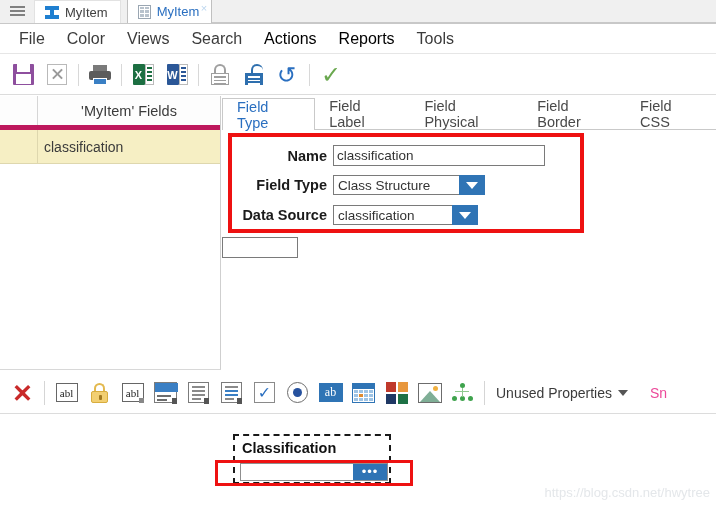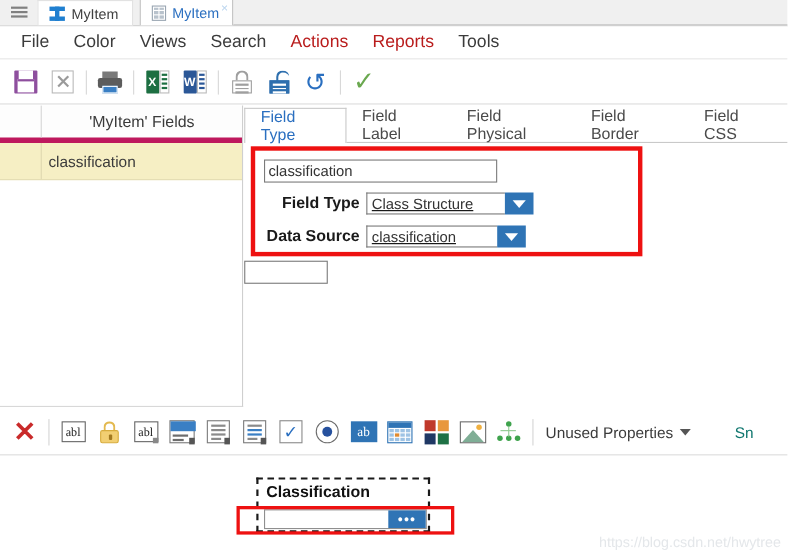--- a/index.html
+++ b/index.html
@@ -58,21 +58,21 @@
               gap:1px; padding:1px; }
   .ico-grid span { background:#b8c2cc; }
 
   
   .menubar {
     position:absolute; left:0; top:24px; width:716px; height:30px;
     background:#ffffff; display:flex; align-items:center; padding-left:8px;
     border-bottom:1px solid #e6e6e6;
   }
   .menuitem { font-size:16px; color:#3b3b3b; padding:0 11px; line-height:28px; }
-  .menuitem.disabled { color:#b91c1c; }
+  .menuitem.disabled { color:#000000; }
 
   
   .toolbar {
     position:absolute; left:0; top:55px; width:716px; height:40px;
     background:#fff; display:flex; align-items:center; padding-left:6px;
     border-bottom:1px solid #dcdcdc;
   }
   .tbtn { width:34px; height:34px; display:flex; align-items:center; justify-content:center; }
   .tsep { width:1px; height:22px; background:#d8d8d8; margin:0 4px; }
 
@@ -148,21 +148,21 @@
   .redbox {
     position:absolute; left:6px; top:2px; width:356px; height:100px;
     border:4px solid #ee1111;
   }
   .frow { position:absolute; display:flex; align-items:center; }
   .flabel { font-size:14.5px; color:#1a1a1a; font-weight:bold; text-align:right; }
   .finput {
     height:21px; background:#fff; border:1px solid #7a7a7a;
     font-size:13.5px; color:#333; padding:0 3px; display:flex; align-items:center;
   }
-  .combo { display:flex; height:20px;text-decoration:underline; }
+  .combo { display:flex; height:20px; }
   .combo .box { flex:1; border:1px solid #7a7a7a; border-right:none; background:#fff;
                 font-size:13.5px; color:#333; padding:0 4px; display:flex; align-items:center; }
   .combo .arrow { width:26px; background:#2f74b5; display:flex; align-items:center; justify-content:center; }
   .combo .arrow .tri { width:0; height:0; border-left:6px solid transparent;
                        border-right:6px solid transparent; border-top:7px solid #ffffff; }
 
   
   .bottombar {
     position:absolute; left:0; top:372px; width:716px; height:42px;
     background:#fff; display:flex; align-items:center; padding-left:6px;
@@ -221,21 +221,21 @@
   .ic-image .mt { position:absolute; left:1px; bottom:0; width:0; height:0;
                   border-left:10px solid transparent; border-right:10px solid transparent;
                   border-bottom:11px solid #7fae96; }
   .ic-tree { width:22px; height:20px; position:relative; }
   .ic-tree .n { position:absolute; width:5px; height:5px; border-radius:50%; background:#3fa34d; }
   .ic-tree .l { position:absolute; background:#8fc98f; height:1.5px; }
 
   .dropdownlabel { font-size:14px; color:#3b3b3b; display:flex; align-items:center; gap:6px; margin-left:6px; }
   .dropdownlabel .caret { width:0;height:0;border-left:5px solid transparent;
                           border-right:5px solid transparent;border-top:6px solid #555; }
-  .trailtext { font-size:14px; color:#0f766e; margin-left:40px; }
+  .trailtext { font-size:14px; color:#ec4899; margin-left:22px; }
 
   
   .canvas { position:absolute; left:0; top:415px; width:716px; height:93px; background:#fff; }
   .widget { position:absolute; left:233px; top:19px; width:158px; height:50px;
             border:2px dashed #1a1a1a; }
   .widget .wlabel { position:absolute; left:7px; top:4px; font-size:14.5px; font-weight:bold; color:#111; }
   .widget .wfield { position:absolute; left:5px; top:27px; width:148px; height:18px;
                     border:1px solid #8f8f8f; background:#fff; display:flex; justify-content:flex-end; }
   .widget .wfield .dots { width:34px; background:#2f74b5; color:#fff; font-size:13px;
                           display:flex; align-items:center; justify-content:center; letter-spacing:1px;
@@ -375,20 +375,21 @@
     <div class="ftab">Field Label</div>
     <div class="ftab">Field Physical</div>
     <div class="ftab">Field Border</div>
     <div class="ftab">Field CSS</div>
   </div>
 
   <div class="formarea">
     <div class="redbox"></div>
 
     <div class="frow" style="left:12px; top:14px; width:346px;">
+      <div class="flabel" style="width:93px;">Name</div>
       <div class="finput" style="margin-left:6px; width:212px;">classification</div>
     </div>
 
     <div class="frow" style="left:12px; top:44px; width:346px;">
       <div class="flabel" style="width:93px;">Field Type</div>
       <div class="combo" style="margin-left:6px; width:152px;">
         <div class="box">Class Structure</div>
         <div class="arrow">
             <span class="tri"></span>
           </div>

